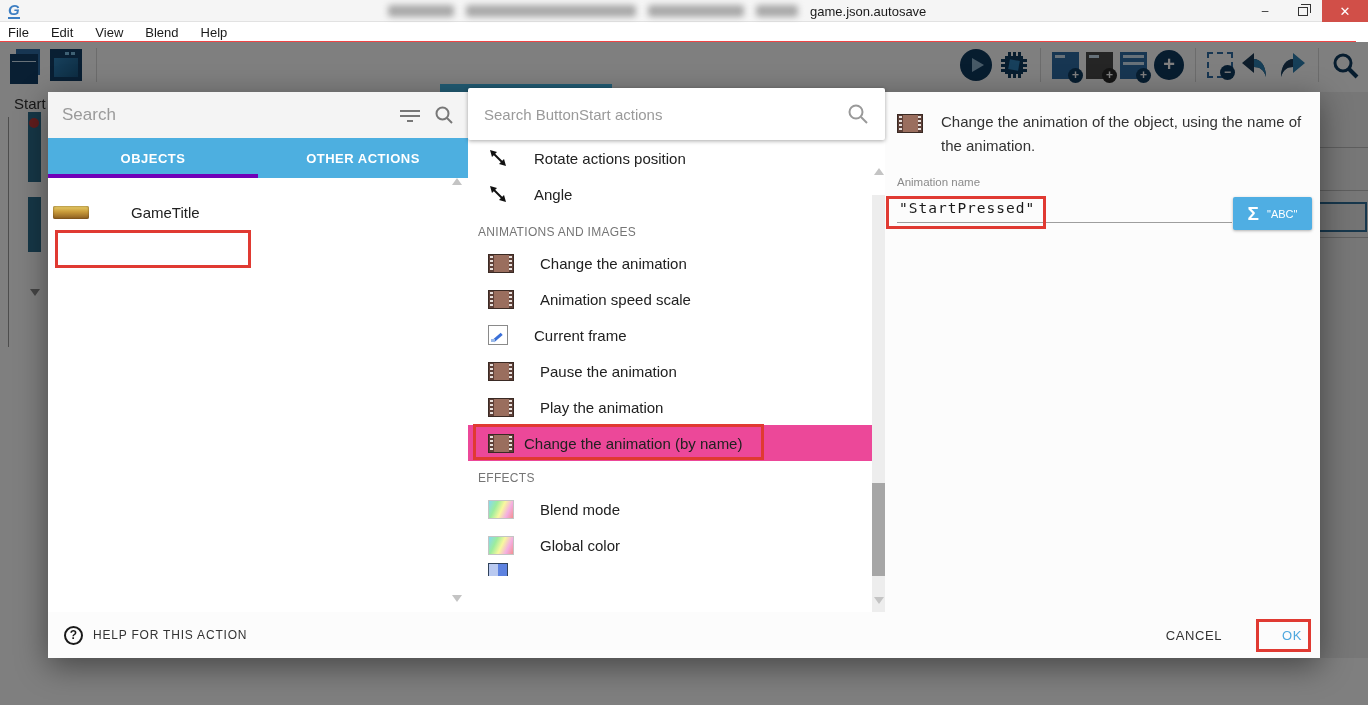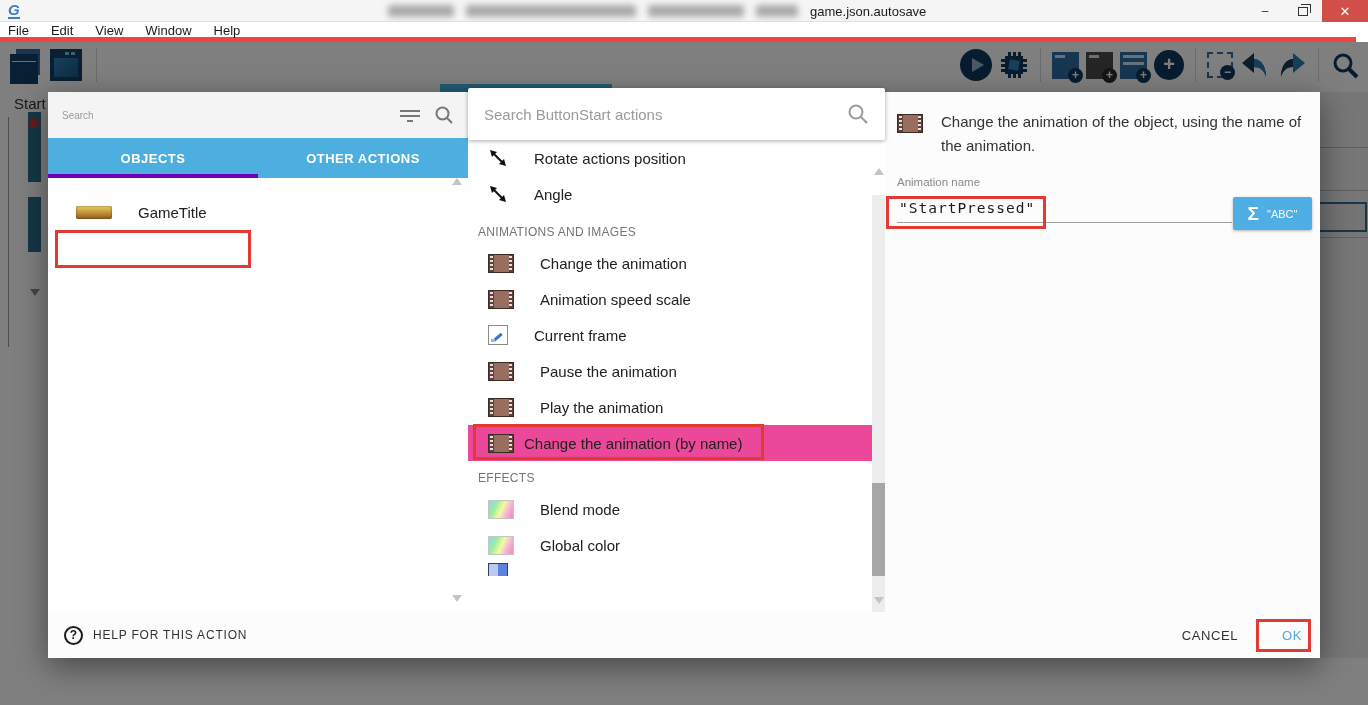--- a/index.html
+++ b/index.html
@@ -20,21 +20,21 @@
   .win-btn { width:38px; height:22px; display:flex; align-items:center; justify-content:center;
     color:#333; font-size:12px; cursor:default; }
   .win-btn.close { width:46px; background:#d14f48; color:#fff; font-size:13px; }
   .restore-glyph { position:relative; width:10px; height:9px; border:1px solid #333;
     background:#f5f5f5; }
   .restore-glyph::before { content:""; position:absolute; left:2px; top:-4px; width:9px;
     height:8px; border:1px solid #333; border-bottom:none; border-left:none; }
 
   
   .menubar { position:absolute; left:0; top:23px; width:1356px; height:19px; background:#fff;
-    display:flex; align-items:center; padding-left:8px; gap:22px; border-bottom:5px solid #ef4444; }
+    display:flex; align-items:center; padding-left:8px; gap:22px; border-bottom:1px solid #ef4444; }
   .menu-item { font-size:13px; color:#1a1a1a; }
 
   
   .app-content { position:absolute; left:0; top:42px; width:1368px; height:663px; background:#fff; }
   .toolbar { position:absolute; left:0; top:0; width:1368px; height:46px; background:#fff;
     display:flex; align-items:center; }
   .tb-left { display:flex; align-items:center; gap:10px; padding-left:10px; }
   .tb-right { margin-left:auto; display:flex; align-items:center; gap:7px; padding-right:8px; }
   .tb-sep { width:1px; height:34px; background:#d8d8d8; margin:0 4px; }
   .ic-pages { width:30px; height:32px; position:relative; }
@@ -81,35 +81,35 @@
     background:rgba(0,0,0,0.5); }
 
   
   .dialog { position:absolute; left:48px; top:92px; width:1272px; height:566px; background:#fcfcfc;
     box-shadow:0 8px 30px rgba(0,0,0,0.45); display:flex; flex-direction:column; }
   .dialog-body { display:flex; flex:1; min-height:0; }
 
   
   .left-panel { width:420px; display:flex; flex-direction:column; position:relative; }
   .lp-search { height:46px; background:#f4f4f4; display:flex; align-items:center; padding:0 14px; gap:14px; }
-  .lp-search input { flex:1; border:none; background:transparent; outline:none; font-size:10px;
+  .lp-search input { flex:1; border:none; background:transparent; outline:none; font-size:17px;
     color:#333; font-family:"Liberation Sans",sans-serif; }
   .lp-search input::placeholder { color:#9a9a9a; }
   .ic-filter { width:20px; height:14px; position:relative; }
   .ic-filter::before { content:""; position:absolute; left:0; top:2px; width:20px; height:2px;
     background:#777; box-shadow:0 5px 0 -0px #777; }
   .ic-filter::after { content:""; position:absolute; left:4px; top:7px; width:12px; height:2px;
     background:#777; box-shadow:0 0 0 0 #777; }
   .ic-filter i { position:absolute; left:7px; top:12px; width:6px; height:2px; background:#777; }
   .tabs { height:40px; background:#4dafe0; display:flex; position:relative; }
   .tab { flex:1; display:flex; align-items:center; justify-content:center; color:#fff;
     font-size:13px; font-weight:bold; letter-spacing:0.5px; }
   .tab-underline { position:absolute; left:0; bottom:0; width:210px; height:4px; background:#7000b8; }
   .obj-list { flex:1; background:#fff; position:relative; padding-top:16px; }
-  .obj-row { height:37px; display:flex; align-items:center; padding-left:28px; gap:26px; }
+  .obj-row { height:37px; display:flex; align-items:center; padding-left:5px; gap:42px; }
   .obj-row.selected { background:#dbdbdb; }
   .obj-label { font-size:15px; color:#212121; }
   .thumb-title { width:36px; height:13px; border-radius:2px;
     background:linear-gradient(180deg,#e8cf6a 0%,#c89a3a 45%,#8a5c20 100%);
     box-shadow:inset 0 0 2px #5c3a10; }
   .thumb-play { width:26px; height:26px; border-radius:50%; border:1px solid #c99400;
     background:radial-gradient(circle at 35% 30%, #ffe36e, #ffd21e 60%, #e8ae00);
     display:flex; align-items:center; justify-content:center; }
   .thumb-play i { display:block; margin-left:3px; border-left:9px solid #f09819;
     border-top:5px solid transparent; border-bottom:5px solid transparent; }
@@ -164,21 +164,21 @@
     display:flex; align-items:center; justify-content:center; gap:8px; cursor:default; }
   .sigma-glyph { font-size:19px; font-weight:bold; line-height:1; }
   .sigma-label { font-size:11px; }
 
   
   .dialog-footer { height:46px; display:flex; align-items:center; padding:0 18px 0 16px; background:#fcfcfc; }
   .help-btn { display:flex; align-items:center; gap:10px; }
   .ic-help { width:19px; height:19px; border-radius:50%; border:2px solid #1a1a1a; color:#1a1a1a;
     font-size:12px; font-weight:bold; display:flex; align-items:center; justify-content:center; }
   .help-label { font-size:12px; color:#333; letter-spacing:0.8px; }
-  .footer-actions { margin-left:auto; display:flex; align-items:center; gap:44px; }
+  .footer-actions { margin-left:auto; display:flex; align-items:center; gap:60px; }
   .btn-cancel { font-size:13px; color:#333; letter-spacing:0.6px; background:none; border:none; }
   .btn-ok { font-size:13px; color:#4fa8de; letter-spacing:0.6px; background:none; border:none; }
 
   
   .anno { position:absolute; border:3px solid #e03a32; background:transparent; z-index:30; }
   .anno-1 { left:55px;  top:230px; width:196px; height:38px; }
   .anno-2 { left:473px; top:424px; width:291px; height:36px; }
   .anno-3 { left:886px; top:196px; width:160px; height:33px; }
   .anno-4 { left:1256px;top:619px; width:55px;  height:33px; }
 </style>
@@ -202,21 +202,21 @@
           <span class="restore-glyph"></span>
         </div>
       <div class="win-btn close">✕</div>
     </div>
   </div>
 
   <div class="menubar">
     <span class="menu-item">File</span>
     <span class="menu-item">Edit</span>
     <span class="menu-item">View</span>
-    <span class="menu-item">Window</span>
+    <span class="menu-item">Blend</span>
     <span class="menu-item">Help</span>
   </div>
 
   <div class="app-content">
     <div class="toolbar">
       <div class="tb-left">
         <span class="ic-pages"></span>
         <span class="ic-window"></span>
         <span class="tb-sep"></span>
       </div>

